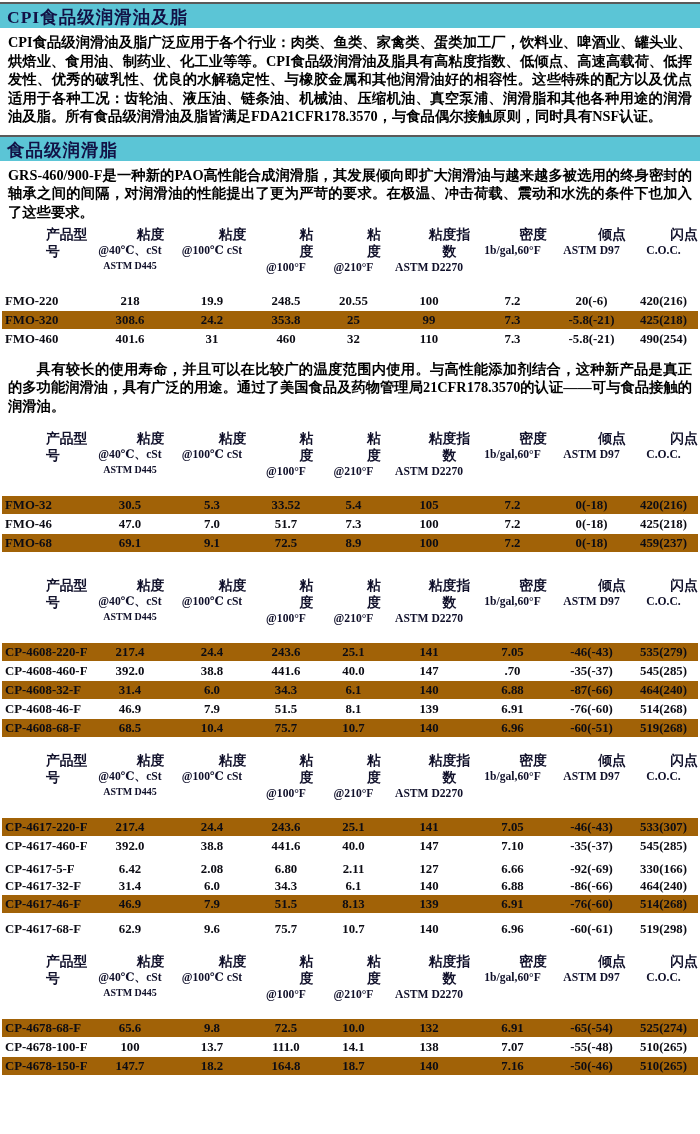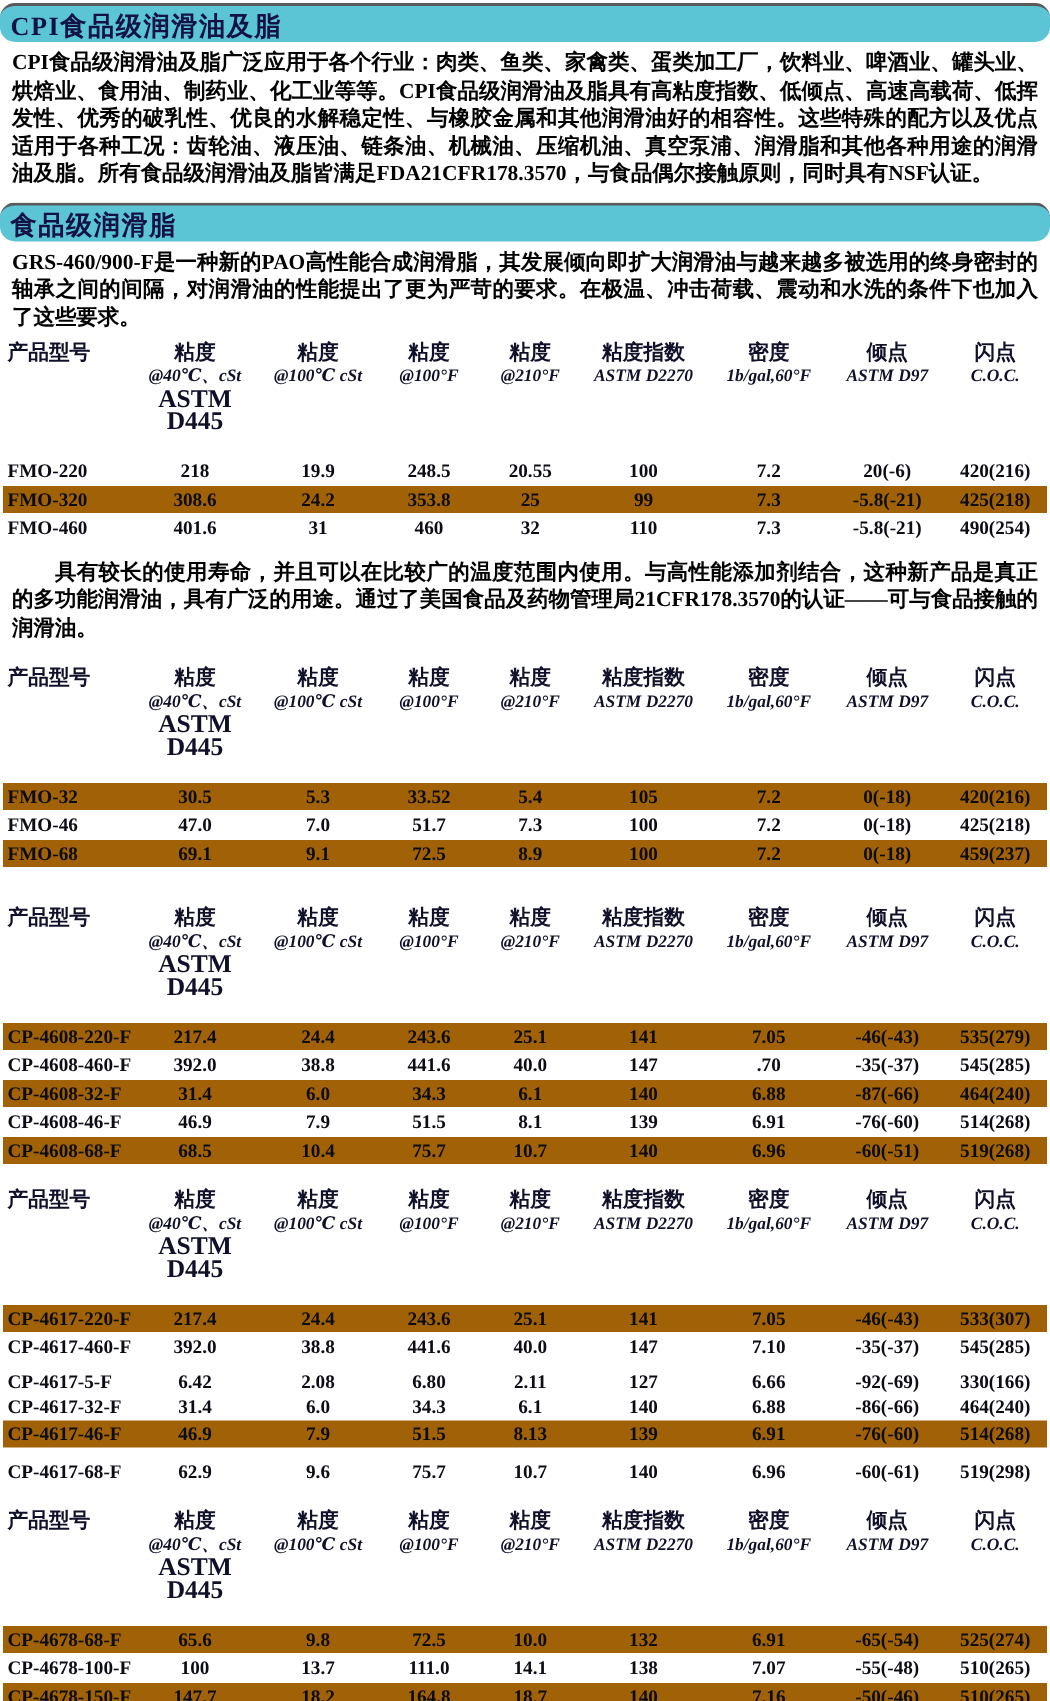--- a/index.html
+++ b/index.html
@@ -3,43 +3,43 @@
 <meta charset="utf-8">
 <style>
   html,body { margin:0; padding:0; }
   body {
     width:700px; height:1134px; background:#ffffff;
     font-family:"Liberation Serif","DejaVu Serif",serif;
     color:#0e0e1e; overflow:hidden;
   }
   .band {
     background:#5bc5d6; border-top:2px solid #5a5a5a;
-    padding:1px 0 2px 7px; height:21px;border-radius:10px;
+    padding:1px 0 2px 7px; height:21px;
   }
   .band-title { font-weight:bold; font-size:17.5px; color:#121246; letter-spacing:1px; }
   .para {
     font-weight:bold; font-size:14.3px; line-height:1.3;
     text-align:justify; margin:5px 8px 9px 8px; color:#000000;
   }
   .para.indent { text-indent:2em; }
   .spacer-s { height:6px; }
   .spacer-m { height:14px; }
   .spacer-l { height:24px; }
 
   .product-table { margin:0 2px; }
   .pt-header, .pt-row {
     display:grid;
     grid-template-columns:86px 84px 80px 68px 67px 84px 83px 75px 69px;
   }
   .pt-header { font-weight:bold; }
   .pt-hcell { text-align:center; }
   .pt-hcell.model { text-align:left; padding-left:3px; }
-  .h1 { font-size:13.8px; line-height:17px; color:#10102a; }
-  .h2 { font-size:11.6px; line-height:15px; color:#10102a;font-style:italic; }
-  .h3 { font-size:17px; line-height:15px; color:#10102a;font-family:Liberation Serif, serif; }
+  .h1 { font-size:13.8px; line-height:17px; color:#10102a;margin-left:41px; }
+  .h2 { font-size:11.6px; line-height:15px; color:#10102a; }
+  .h3 { font-size:10px; line-height:15px; color:#10102a;font-family:Liberation Serif, serif; }
   .pt-body { margin-top:17px; }
   .pt-row {
     height:18px; line-height:18px; font-weight:bold; font-size:12.8px;
     margin-bottom:1px; color:#0c0c14;
   }
   .pt-row.hl { background:#a16207; }
   .pt-cell { text-align:center; }
   .pt-cell.model { text-align:left; padding-left:3px; }
 
   

